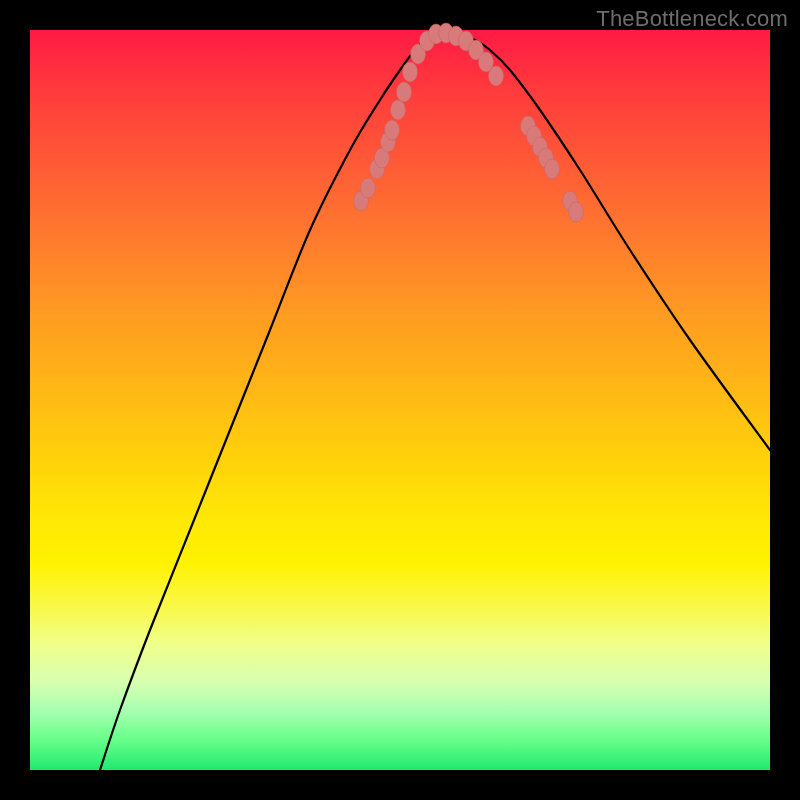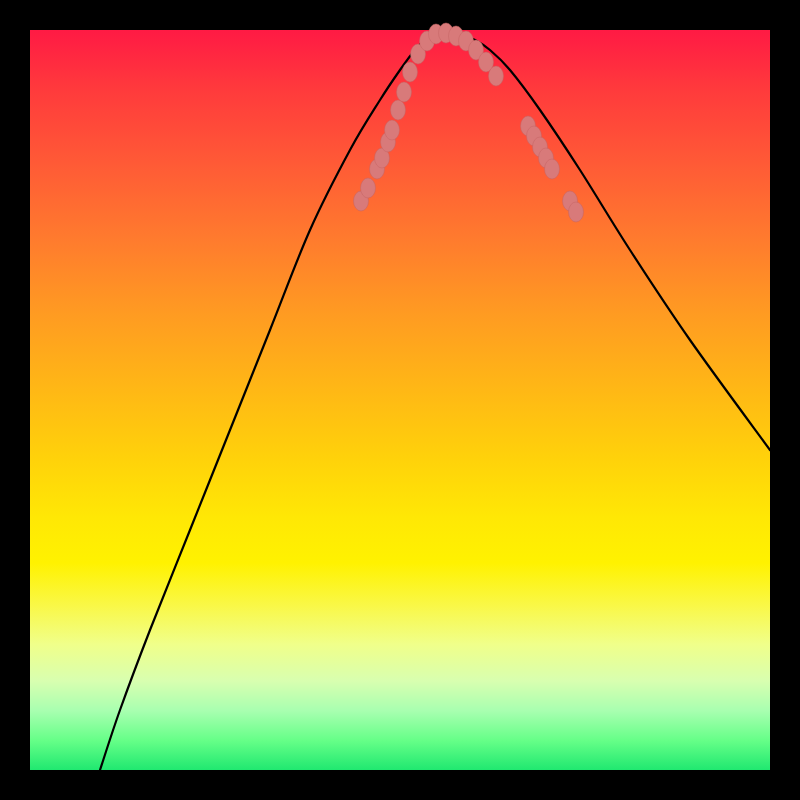--- a/index.html
+++ b/index.html
@@ -71,20 +71,21 @@
     fill: #d87a7a;
     stroke: #c46565;
     stroke-width: 0.5;
   }
 </style>
 </head>
 <body>
 
 <div class="frame">
 
+  <div class="watermark">TheBottleneck.com</div>
 
   <div class="plot-area">
     <svg class="curve" viewBox="0 0 740 740" preserveAspectRatio="none">
       <path id="curve-left" class="curve-path" d="M 70 740 C 73.33333333333333 730, 81.66666666666667 703.3333333333334, 90 680 C 98.33333333333333 656.6666666666666, 108.33333333333333 630, 120 600 C 131.66666666666666 570, 146.66666666666666 533.3333333333334, 160 500 C 173.33333333333334 466.6666666666667, 186.66666666666666 433.3333333333333, 200 400 C 213.33333333333334 366.6666666666667, 226.66666666666666 333.3333333333333, 240 300 C 253.33333333333334 266.6666666666667, 266.6666666666667 230, 280 200 C 293.3333333333333 170, 308.3333333333333 141.66666666666666, 320 120 C 331.6666666666667 98.33333333333333, 341.6666666666667 83.33333333333333, 350 70 C 358.3333333333333 56.666666666666664, 364.1666666666667 48.333333333333336, 370 40 C 375.8333333333333 31.666666666666664, 380.3333333333333 25.333333333333332, 385 20 C 389.6666666666667 14.666666666666668, 393.8333333333333 11, 398 8 C 402.1666666666667 5, 408 3, 410 2"></path>
       <path id="curve-right" class="curve-path" d="M 410 2 C 413.3333333333333 2.3333333333333335, 424.1666666666667 2.666666666666667, 430 4 C 435.8333333333333 5.333333333333333, 440 7.333333333333334, 445 10 C 450 12.666666666666666, 454.1666666666667 15, 460 20 C 465.8333333333333 25, 471.6666666666667 30, 480 40 C 488.3333333333333 50, 498.3333333333333 63.33333333333333, 510 80 C 521.6666666666666 96.66666666666667, 535 116.66666666666667, 550 140 C 565 163.33333333333334, 581.6666666666666 191.66666666666666, 600 220 C 618.3333333333334 248.33333333333334, 636.6666666666666 276.6666666666667, 660 310 C 683.3333333333334 343.3333333333333, 726.6666666666666 401.6666666666667, 740 420"></path>
       <g id="markers-group">
           <ellipse cx="331" cy="171" rx="7.5" ry="10" class="marker" style="fill: rgb(216, 122, 122); stroke: rgb(196, 101, 101);"></ellipse>
           <ellipse cx="338" cy="158" rx="7.5" ry="10" class="marker" style="fill: rgb(216, 122, 122); stroke: rgb(196, 101, 101);"></ellipse>
           <ellipse cx="347" cy="139" rx="7.5" ry="10" class="marker" style="fill: rgb(216, 122, 122); stroke: rgb(196, 101, 101);"></ellipse>
           <ellipse cx="352" cy="128" rx="7.5" ry="10" class="marker" style="fill: rgb(216, 122, 122); stroke: rgb(196, 101, 101);"></ellipse>

